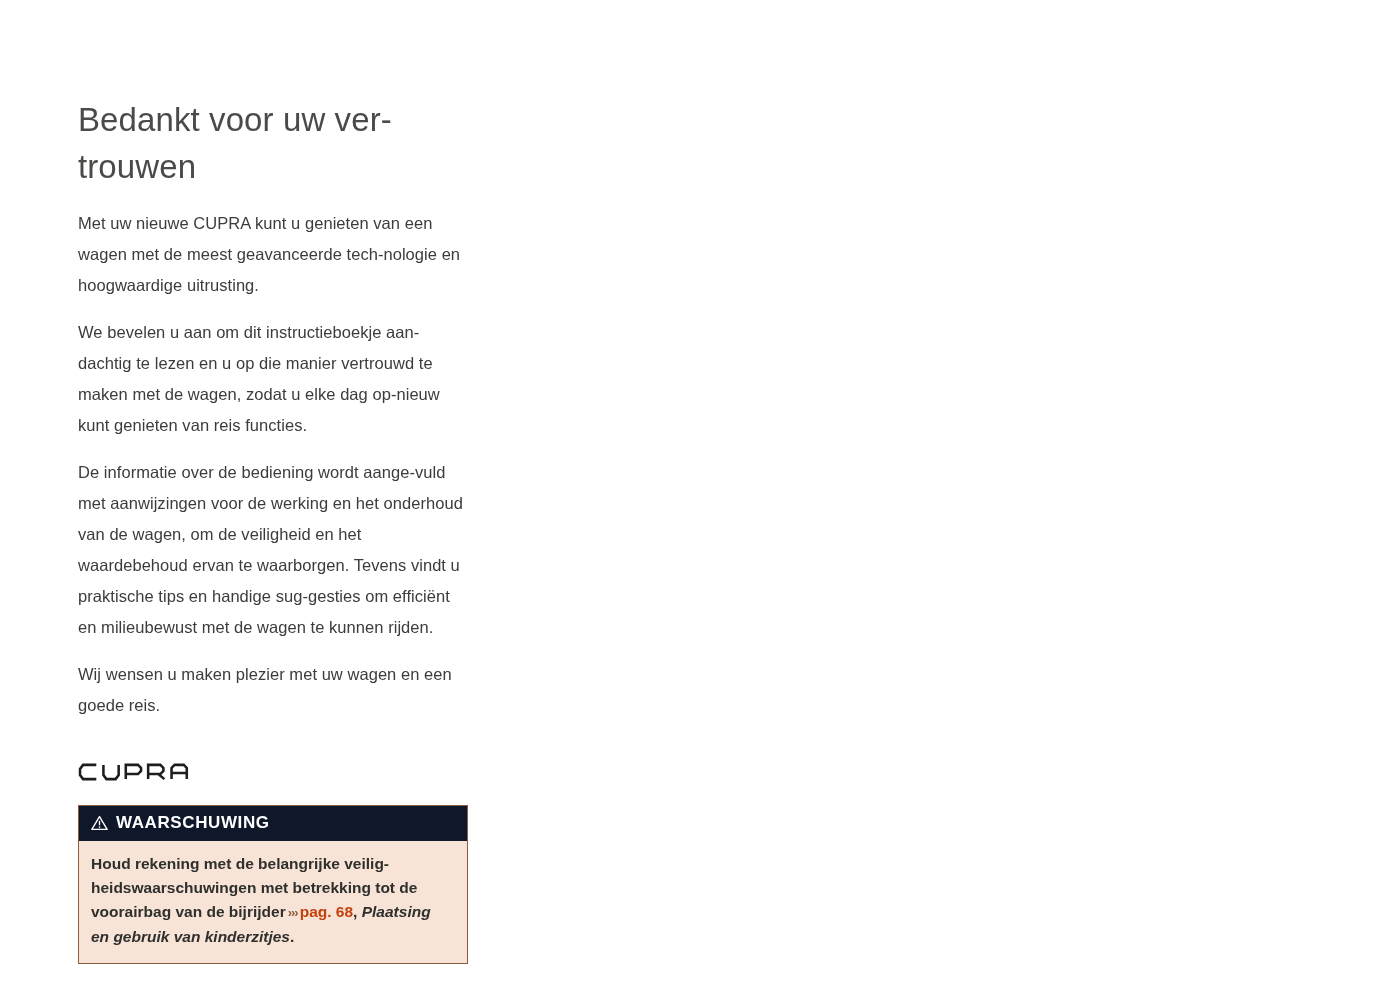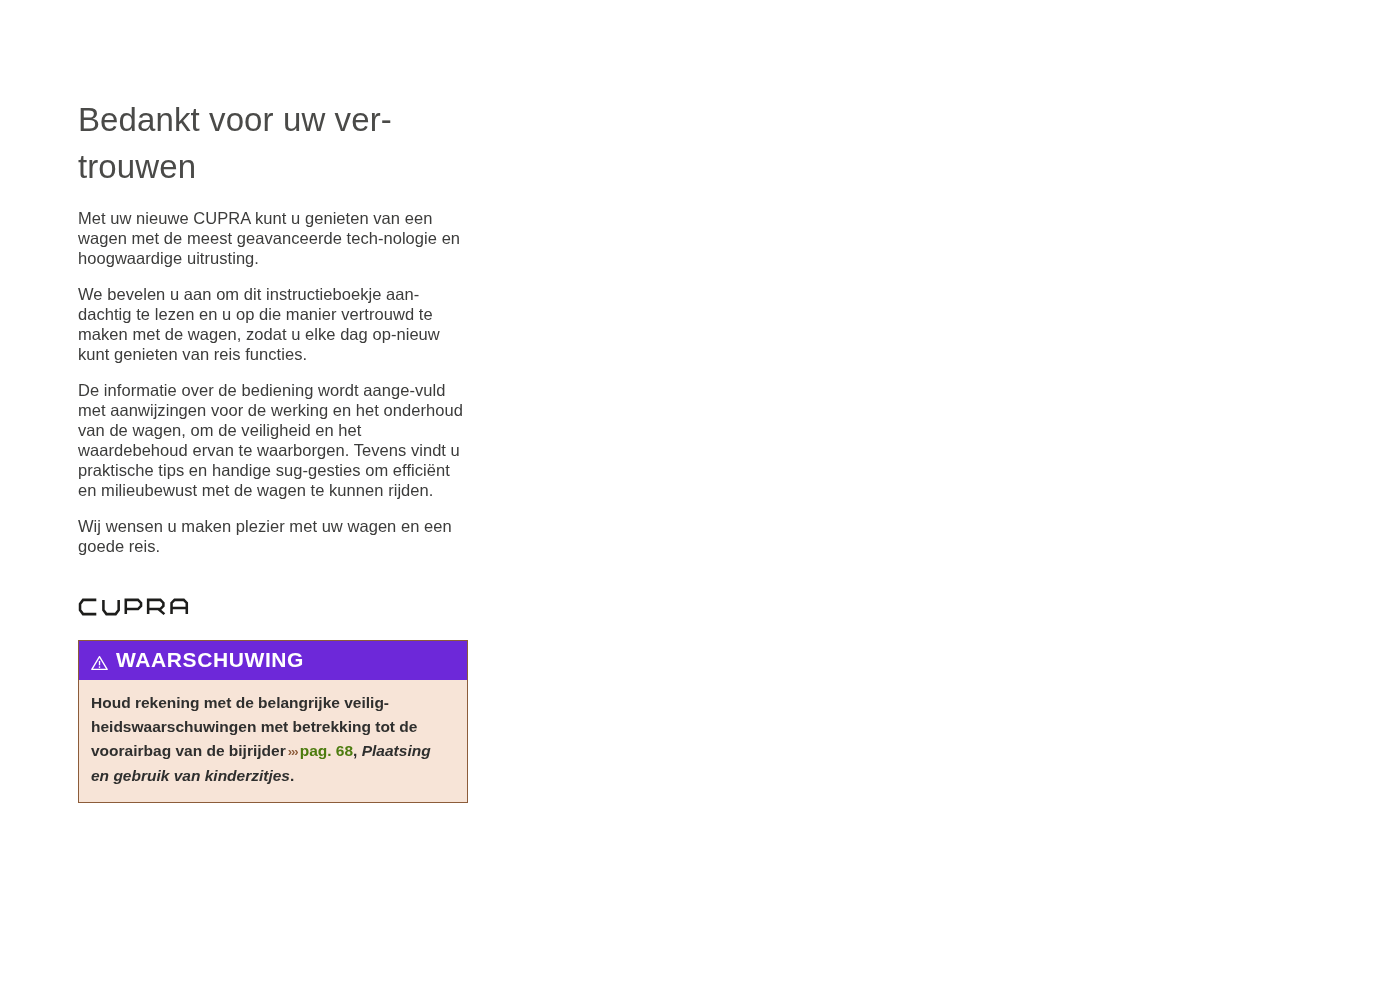--- a/index.html
+++ b/index.html
@@ -34,21 +34,21 @@
     font-size: 33px;
     line-height: 47px;
     font-weight: 400;
     color: #4a4a48;
     letter-spacing: 0.1px;
     margin: 0 0 18px 0;
     width: 400px;
   }
   .body-para {
     font-size: 16.5px;
-    line-height: 20px;
+    line-height: 31px;
     color: #3c3c3b;
     margin: 0 0 16px 0;
     width: 392px;
     letter-spacing: 0.05px;
   }
   .brand-logo {
     margin-top: 40px;
     margin-bottom: 22px;
     width: 122px;
     height: 22px;
@@ -56,24 +56,24 @@
   .brand-logo svg {
     display: block;
   }
   .warning-box {
     width: 390px;
     border: 1px solid #8c5c3a;
     background: #f7e4d7;
     box-sizing: border-box;
   }
   .warning-header {
-    background: #6d28d9;
+    background: #0f172a;
     color: #ffffff;
     font-weight: bold;
-    font-size: 21px;
+    font-size: 17px;
     letter-spacing: 0.6px;
     padding: 7px 10px 8px 12px;
     display: flex;
     align-items: center;
     gap: 8px;
     box-sizing: border-box;
   }
   .warning-header .tri-icon {
     display: inline-block;
     width: 17px;
@@ -88,21 +88,21 @@
     color: #2f2f2e;
   }
   .warning-body .arrows {
     color: #8c5c3a;
     font-weight: bold;
     letter-spacing: -1px;
     font-size: 13px;
     padding: 0 2px;
   }
   .warning-body .pageref {
-    color: #4d7c0f;
+    color: #c2410c;
     font-weight: bold;
   }
   .warning-body .italic-ref {
     font-style: italic;
     font-weight: bold;
     color: #2f2f2e;
   }
 </style>
 </head>
 <body>

